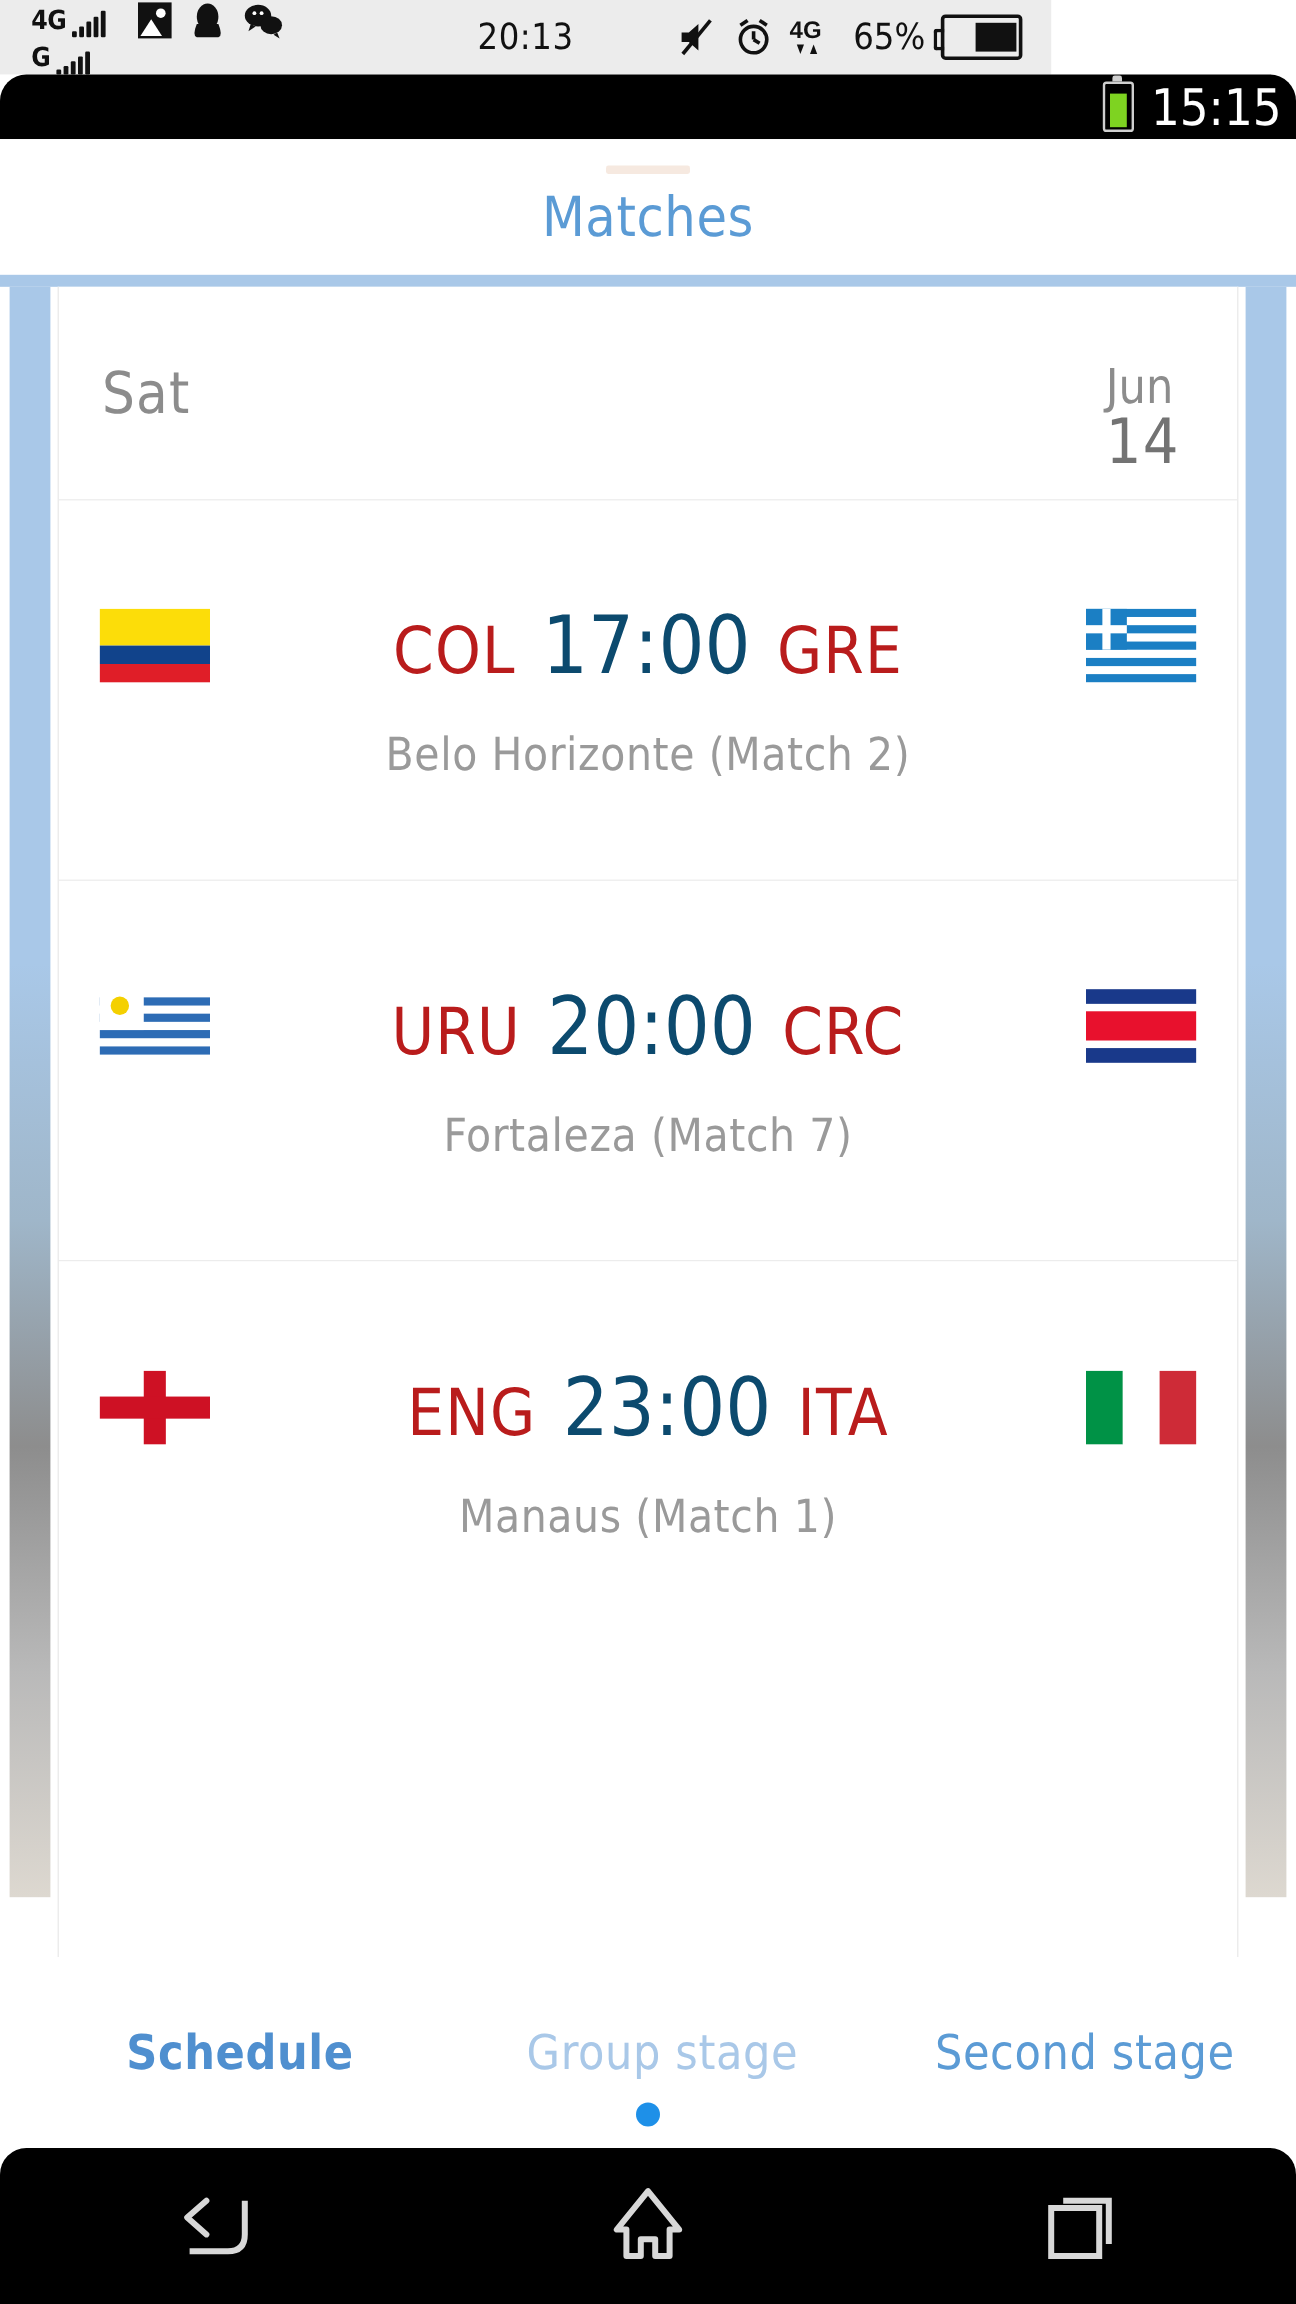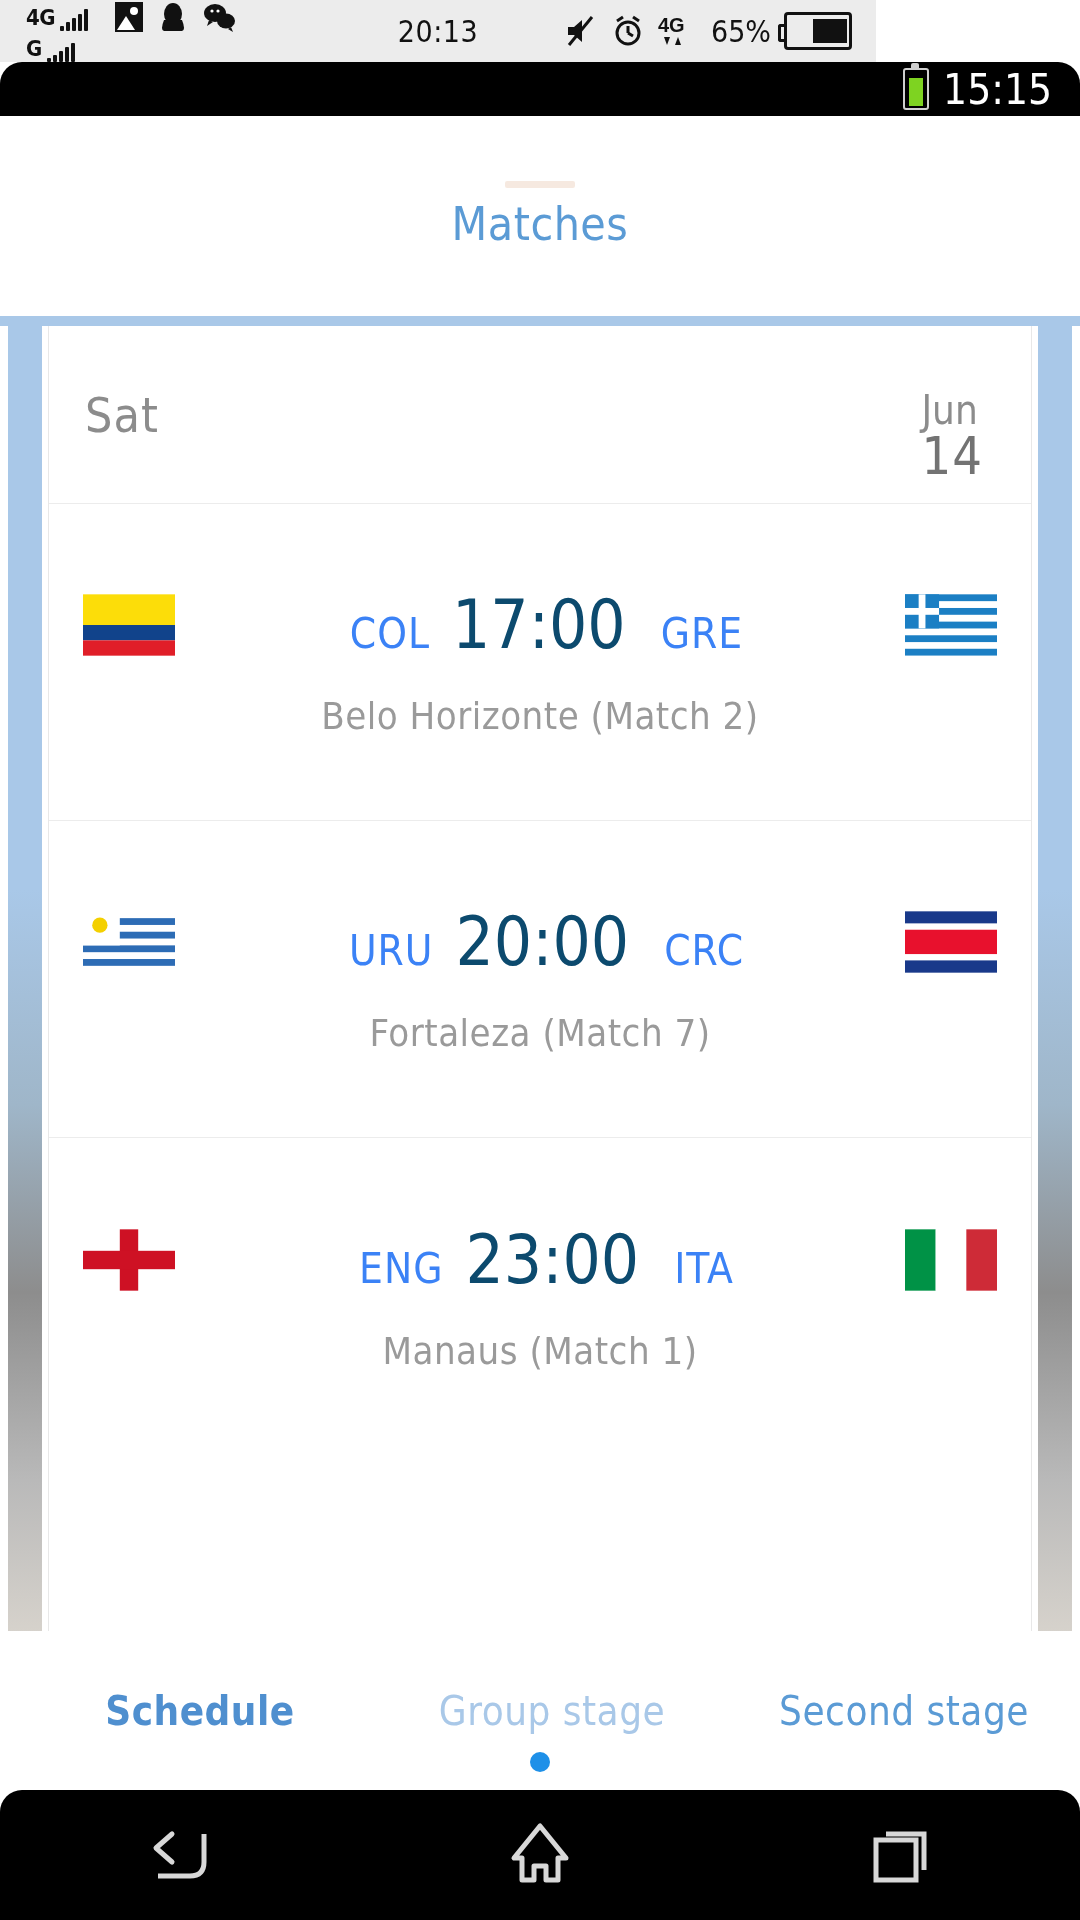--- a/index.html
+++ b/index.html
@@ -52,21 +52,21 @@
     content:"";position:absolute;left:-9px;top:9px;width:6px;height:12px;
     border:3px solid #111;border-right:none;border-radius:3px 0 0 3px;
   }
   .batt-fill{width:34px;height:24px;background:#111;margin-right:2px;}
 
   
   .app-statusbar{
     position:absolute;left:0;top:62px;width:1080px;height:54px;
     background:#000;border-radius:22px 22px 0 0;
     display:flex;align-items:center;justify-content:flex-end;
-    padding-right:28px;box-sizing:border-box;gap:14px;
+    padding-right:12px;box-sizing:border-box;gap:14px;
   }
   .mini-batt{
     width:22px;height:38px;border:2px solid #cfcfcf;border-radius:3px;
     position:relative;background:#000;
     display:flex;align-items:flex-end;justify-content:center;
   }
   .mini-batt:before{
     content:"";position:absolute;top:-7px;left:6px;width:8px;height:5px;
     background:#cfcfcf;border-radius:2px 2px 0 0;
   }
@@ -74,21 +74,21 @@
   .app-clock{color:#fff;font-size:42px;letter-spacing:0px;font-weight:500;}
 
   
   .screen{
     position:absolute;left:0;top:116px;width:1080px;height:1674px;
     background:#fff;overflow:hidden;
   }
 
   
   .app-header{
-    height:200px;width:1080px;background:#fff;
+    height:113px;width:1080px;background:#fff;
     display:flex;align-items:center;justify-content:center;
     position:relative;
   }
   .header-stack{display:flex;flex-direction:column;align-items:center;}
   .header-ghost{
     width:70px;height:7px;background:#f3e2d6;opacity:.75;margin-bottom:9px;border-radius:2px;
   }
   .app-title{
     font-size:46px;color:#5b9bd5;letter-spacing:.5px;
   }
@@ -141,21 +141,21 @@
   .flag-slot{
     width:96px;height:66px;position:absolute;
     display:flex;align-items:center;justify-content:center;
   }
   .flag-slot.l{left:32px;}
   .flag-slot.r{right:32px;}
   .flag{width:92px;height:62px;display:block;}
   .teams{
     display:flex;align-items:baseline;justify-content:center;gap:22px;
   }
-  .team-code{font-size:42px;color:#3b82f6;letter-spacing:1px;margin-left:13px;}
+  .team-code{font-size:54px;color:#b91c1c;letter-spacing:1px;}
   .match-time{font-size:67px;color:#0c4a6e;letter-spacing:0px;}
   .match-venue{
     margin-top:30px;font-size:38px;color:#9a9a9a;letter-spacing:.5px;
   }
 
   
   .tabbar{
     position:absolute;left:0;bottom:0;width:1080px;height:158px;
     background:#fff;display:flex;align-items:center;
     border-top:1px solid #ffffff;

